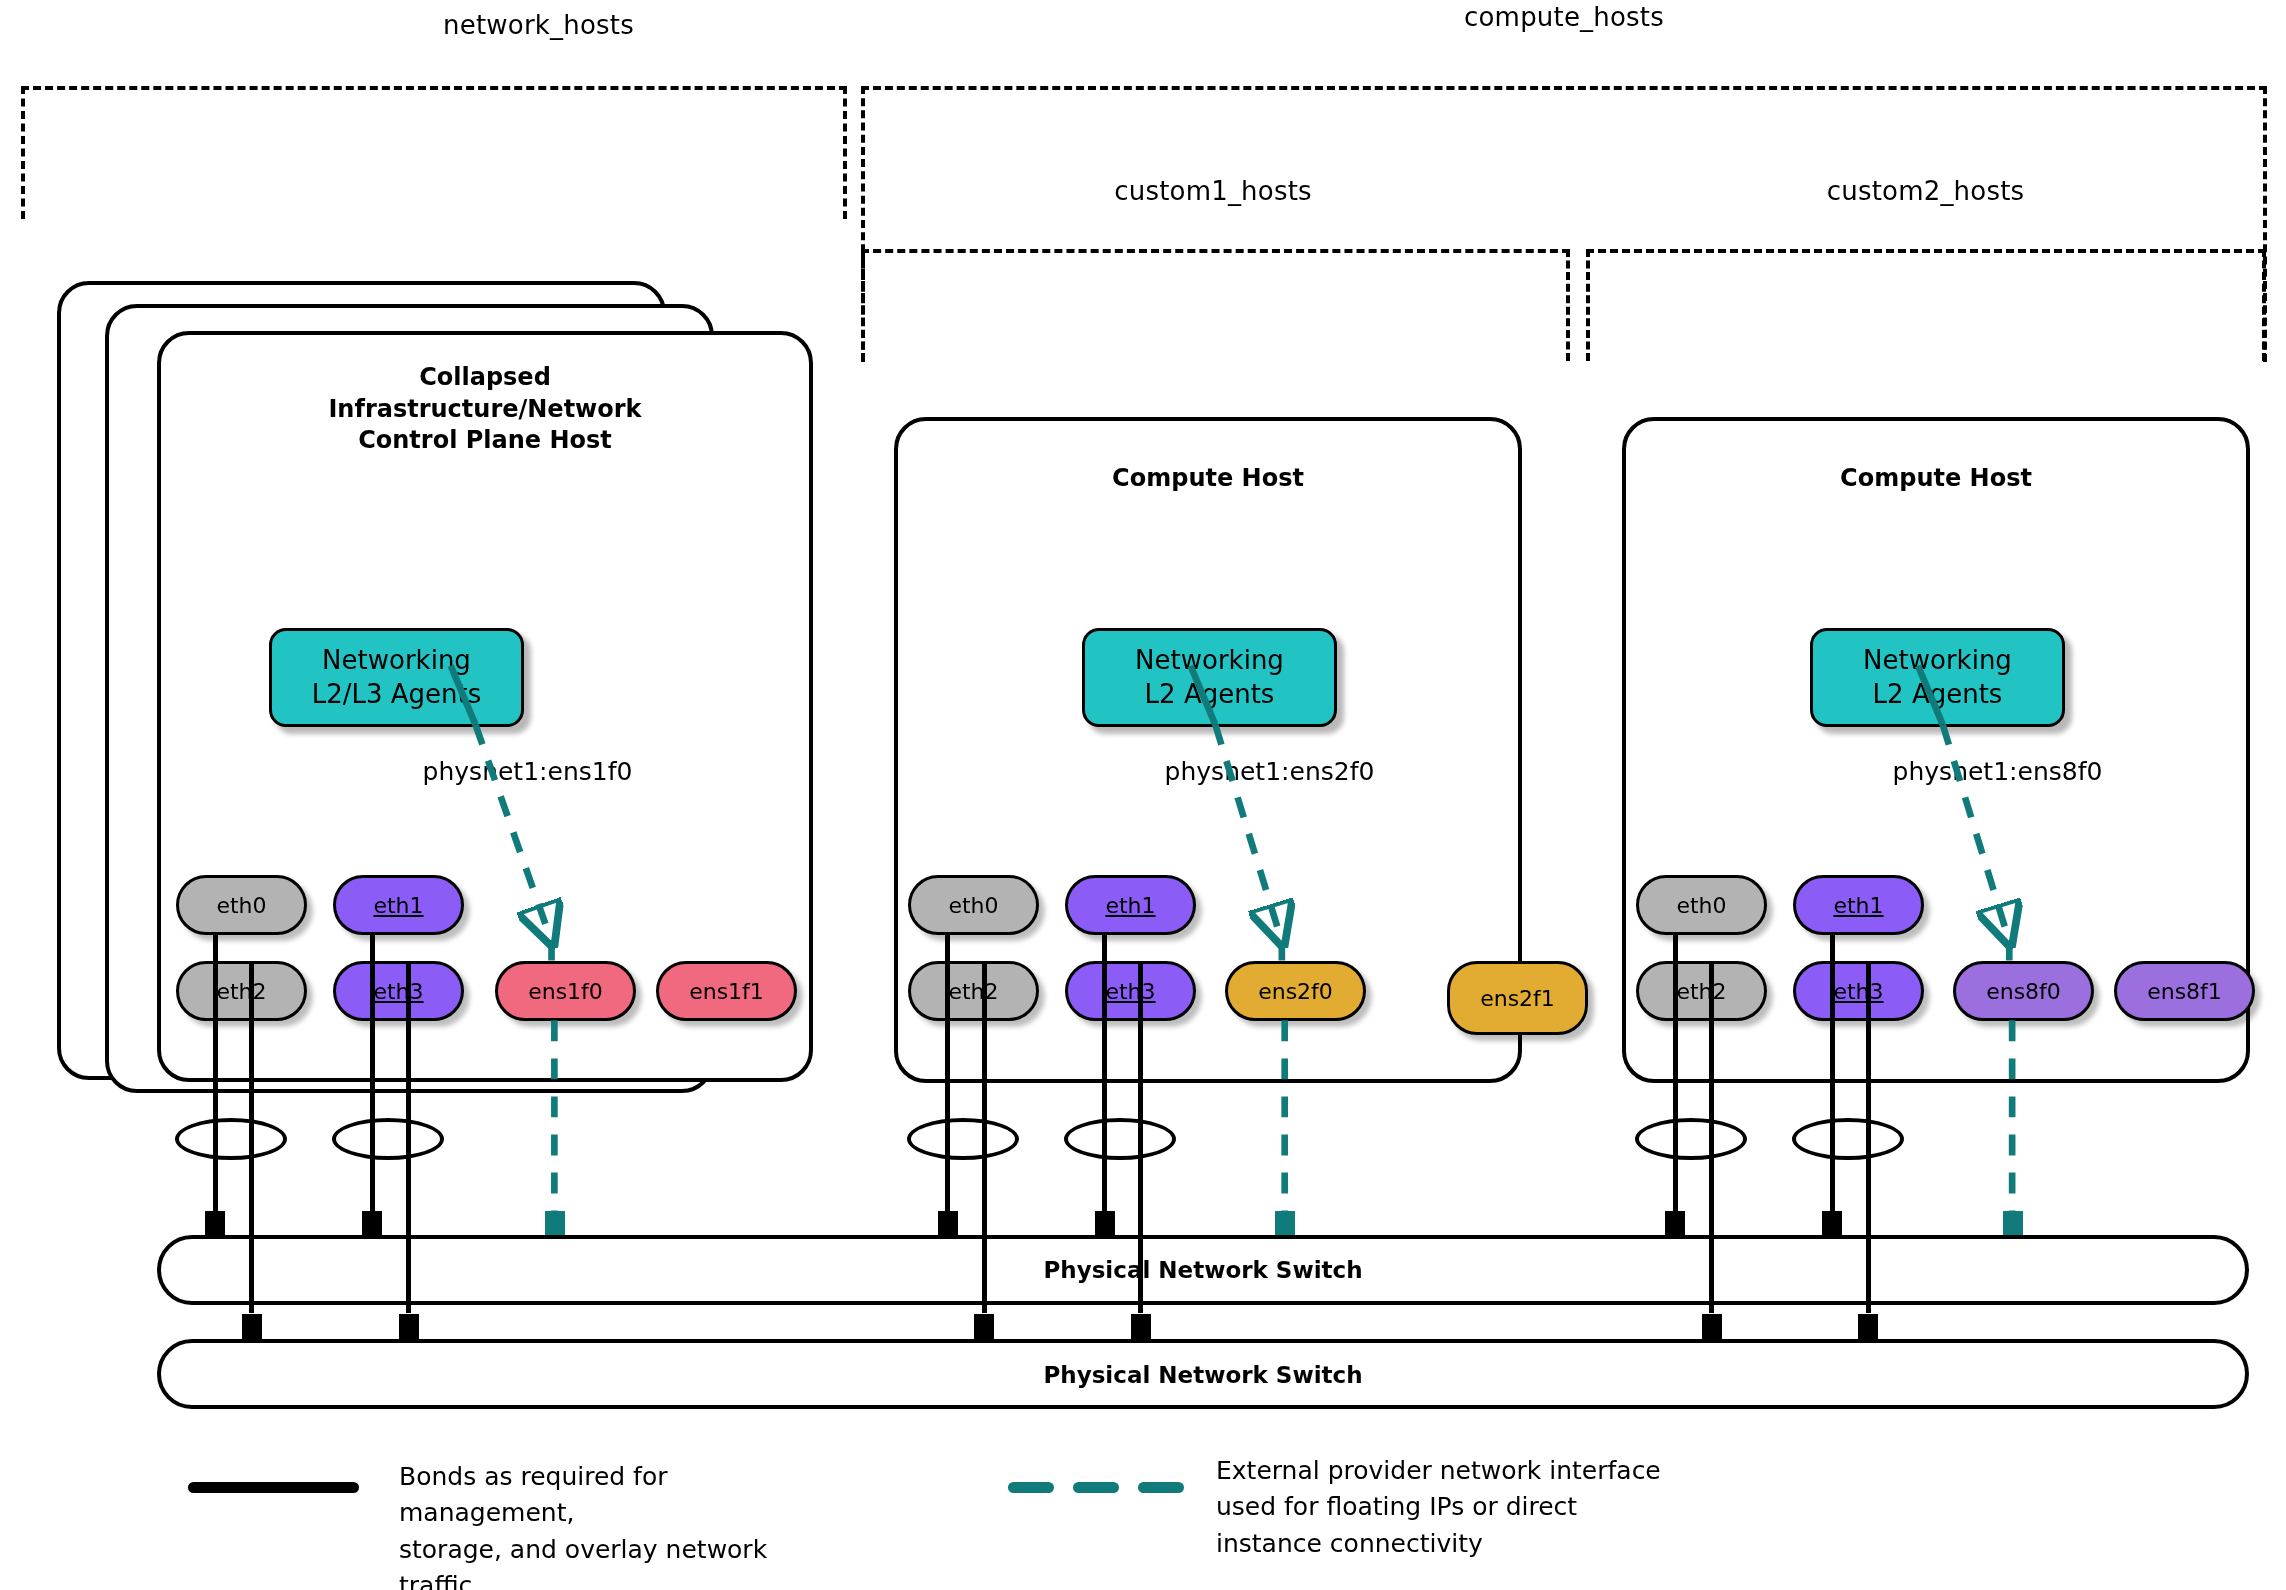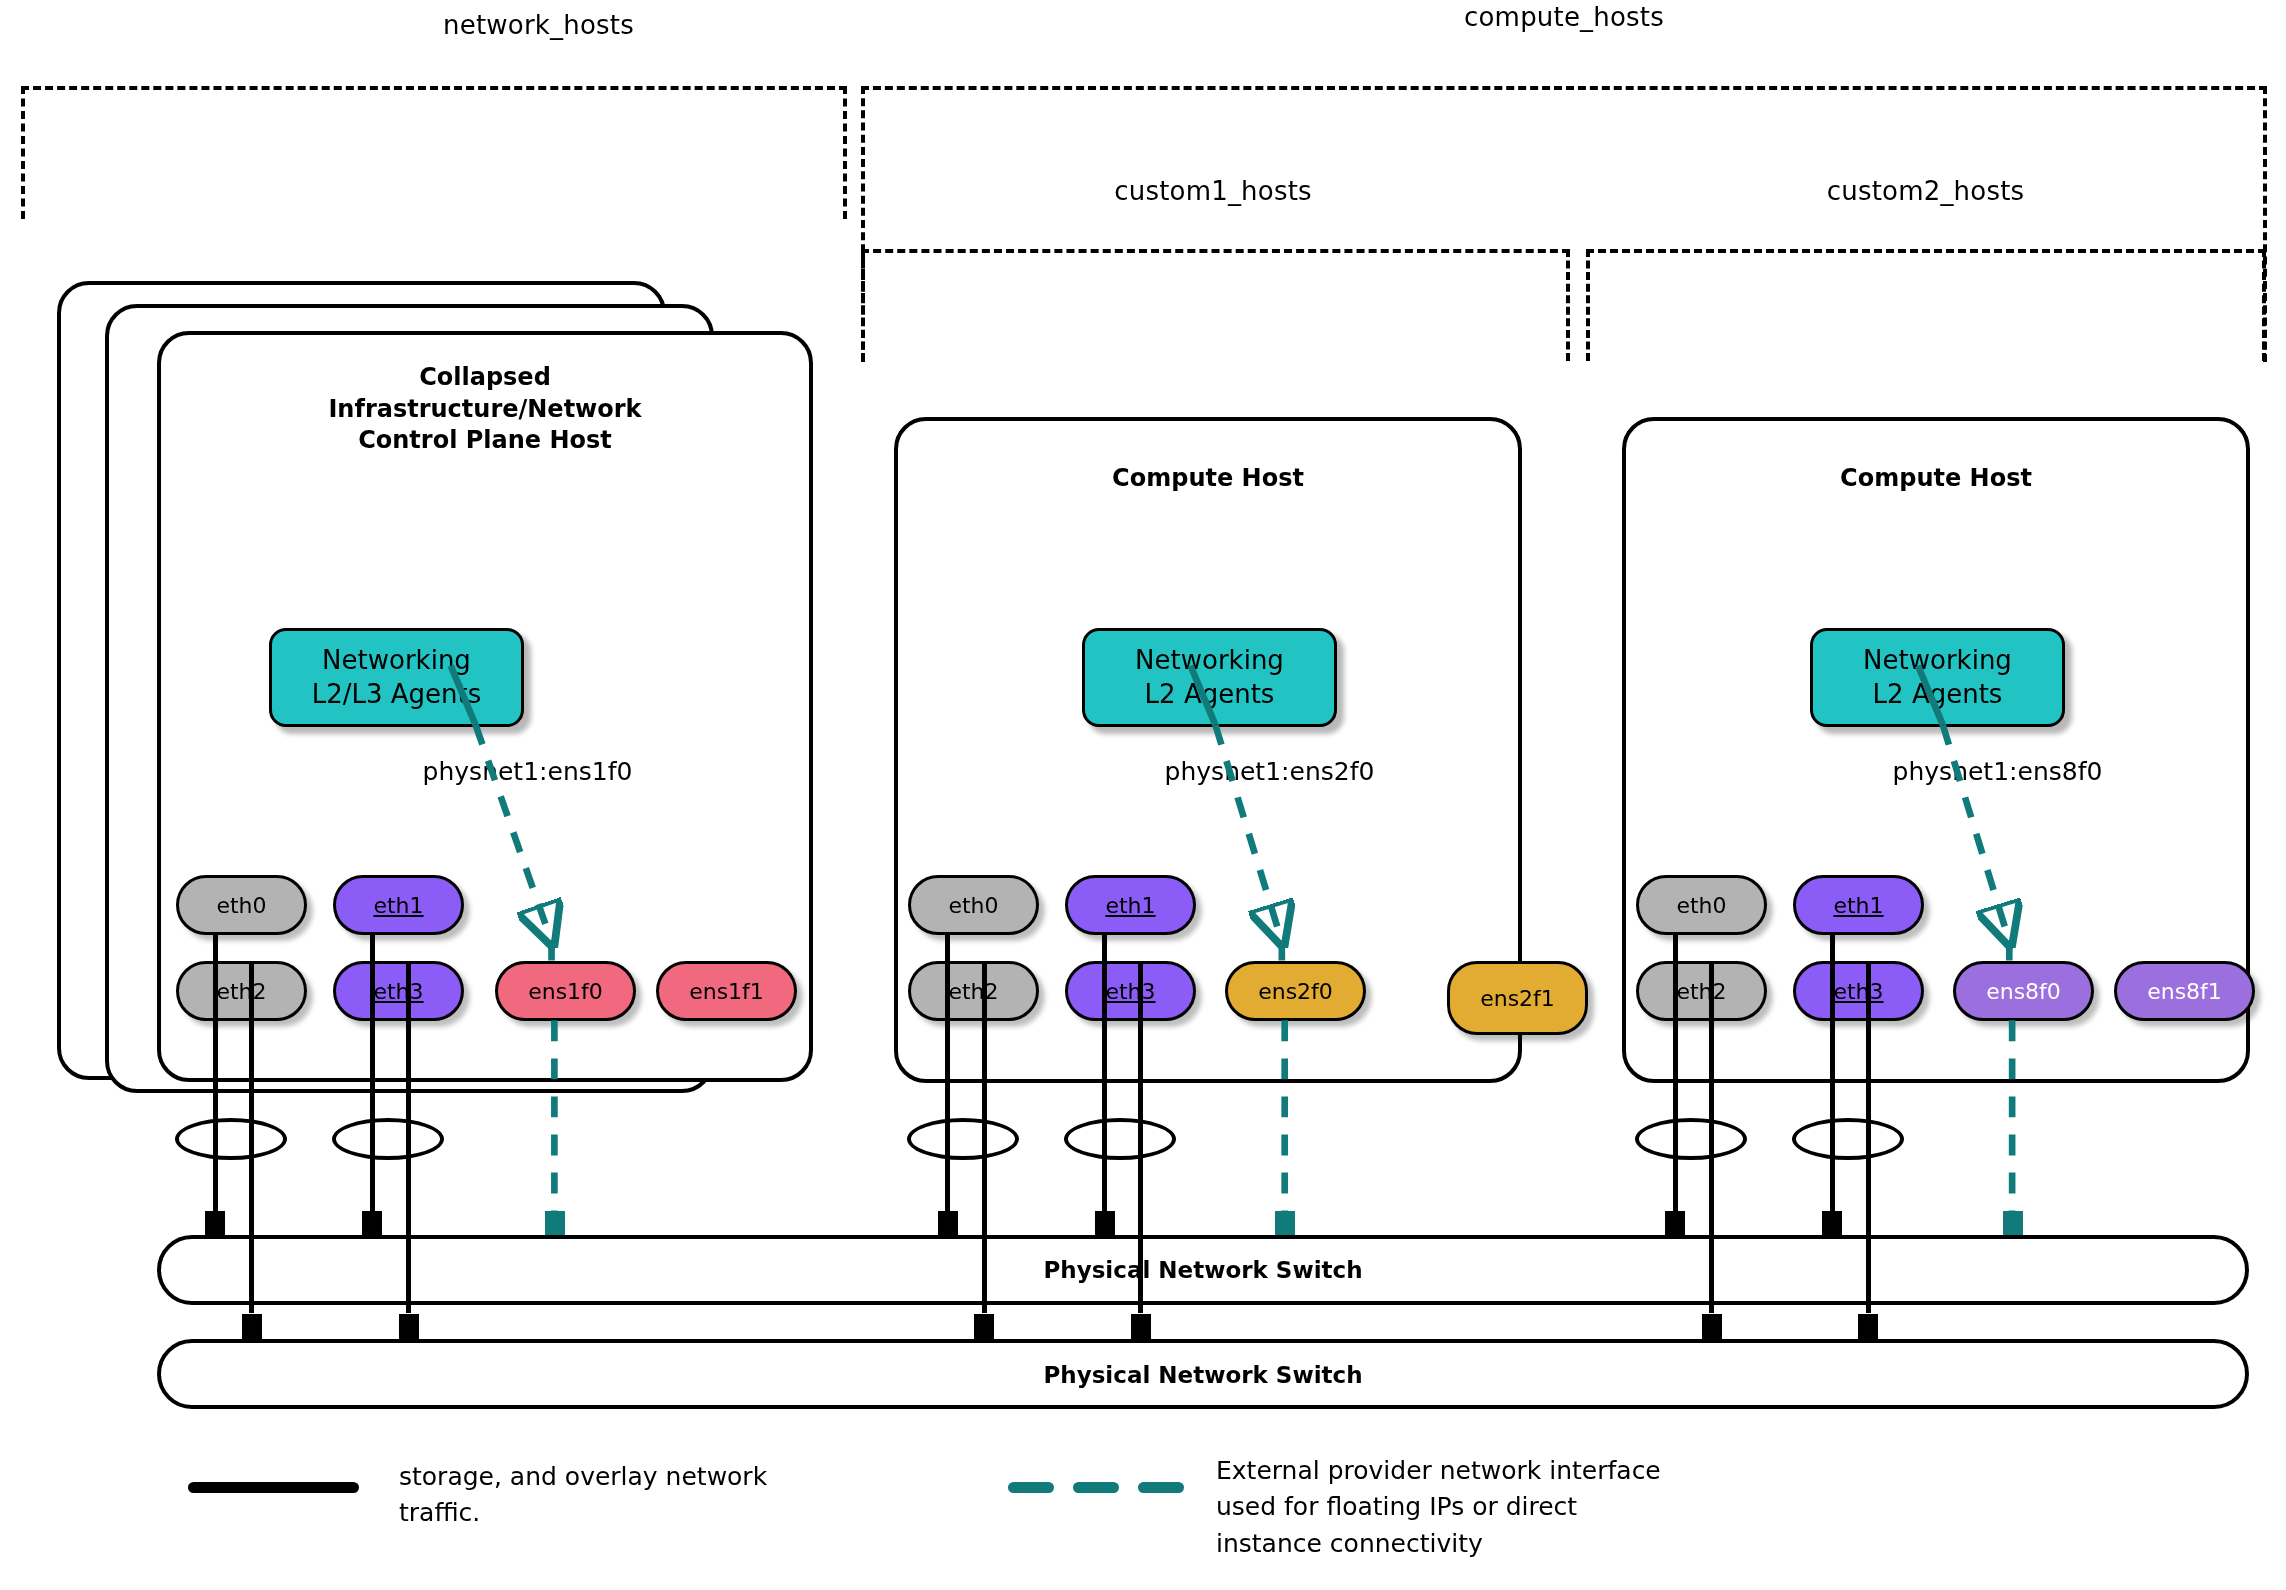--- a/index.html
+++ b/index.html
@@ -26,21 +26,21 @@
 
   
   .nic{position:absolute;border:3.8px solid #000;border-radius:30px;
        display:flex;align-items:center;justify-content:center;
        font-size:22px;color:#000;box-sizing:border-box;
        box-shadow:5.7px 5.7px 4.8px rgba(0,0,0,.26);}
   .nic.dark{background:#b3b3b3;}
   .nic.light{background:#8b5cf6;text-decoration:underline;}
   .nic.pink{background:#f0697f;}
   .nic.gold{background:#e2ac33;}
-  .nic.purple{background:#9b6fdd;color:#ffffff;}
+  .nic.purple{background:#9b6fdd;color:#000000;}
 
   
   .vline{position:absolute;width:4.8px;background:#000;}
   .conn{position:absolute;width:20px;height:26px;background:#000;}
   .conn-teal{position:absolute;width:20px;height:26px;background:#117a7a;}
 
   
   .bond{position:absolute;border:4.8px solid #000;border-radius:50%;background:transparent;box-sizing:border-box;}
 
   
@@ -210,20 +210,21 @@
       <path d="M 2116 1073 L 2116 1278" fill="none" stroke="#117a7a" stroke-width="7" stroke-dasharray="22 18"></path>
     </g>
 
     <path d="M 474 700 L 500 762" fill="none" stroke="#117a7a" stroke-width="7"></path>
     <path d="M 1252 700 L 1278 762" fill="none" stroke="#117a7a" stroke-width="7"></path>
     <path d="M 2017 700 L 2043 762" fill="none" stroke="#117a7a" stroke-width="7"></path>
   </svg>
 
   <div class="legend-rule" style="left:188px;top:1482px;width:171px;"></div>
   <div class="legend-text" style="left:399px;top:1459px;width:447px;">
+    <div>Bonds as required for management,</div>
     <div>storage, and overlay network traffic.</div>
   </div>
 
   <div class="legend-dash" style="left:1008px;top:1482px;width:46px;"></div>
   <div class="legend-dash" style="left:1073px;top:1482px;width:46px;"></div>
   <div class="legend-dash" style="left:1138px;top:1482px;width:46px;"></div>
   <div class="legend-text" style="left:1216px;top:1453px;width:447px;">
     <div>External provider network interface</div>
     <div>used for floating IPs or direct</div>
     <div>instance connectivity</div>

